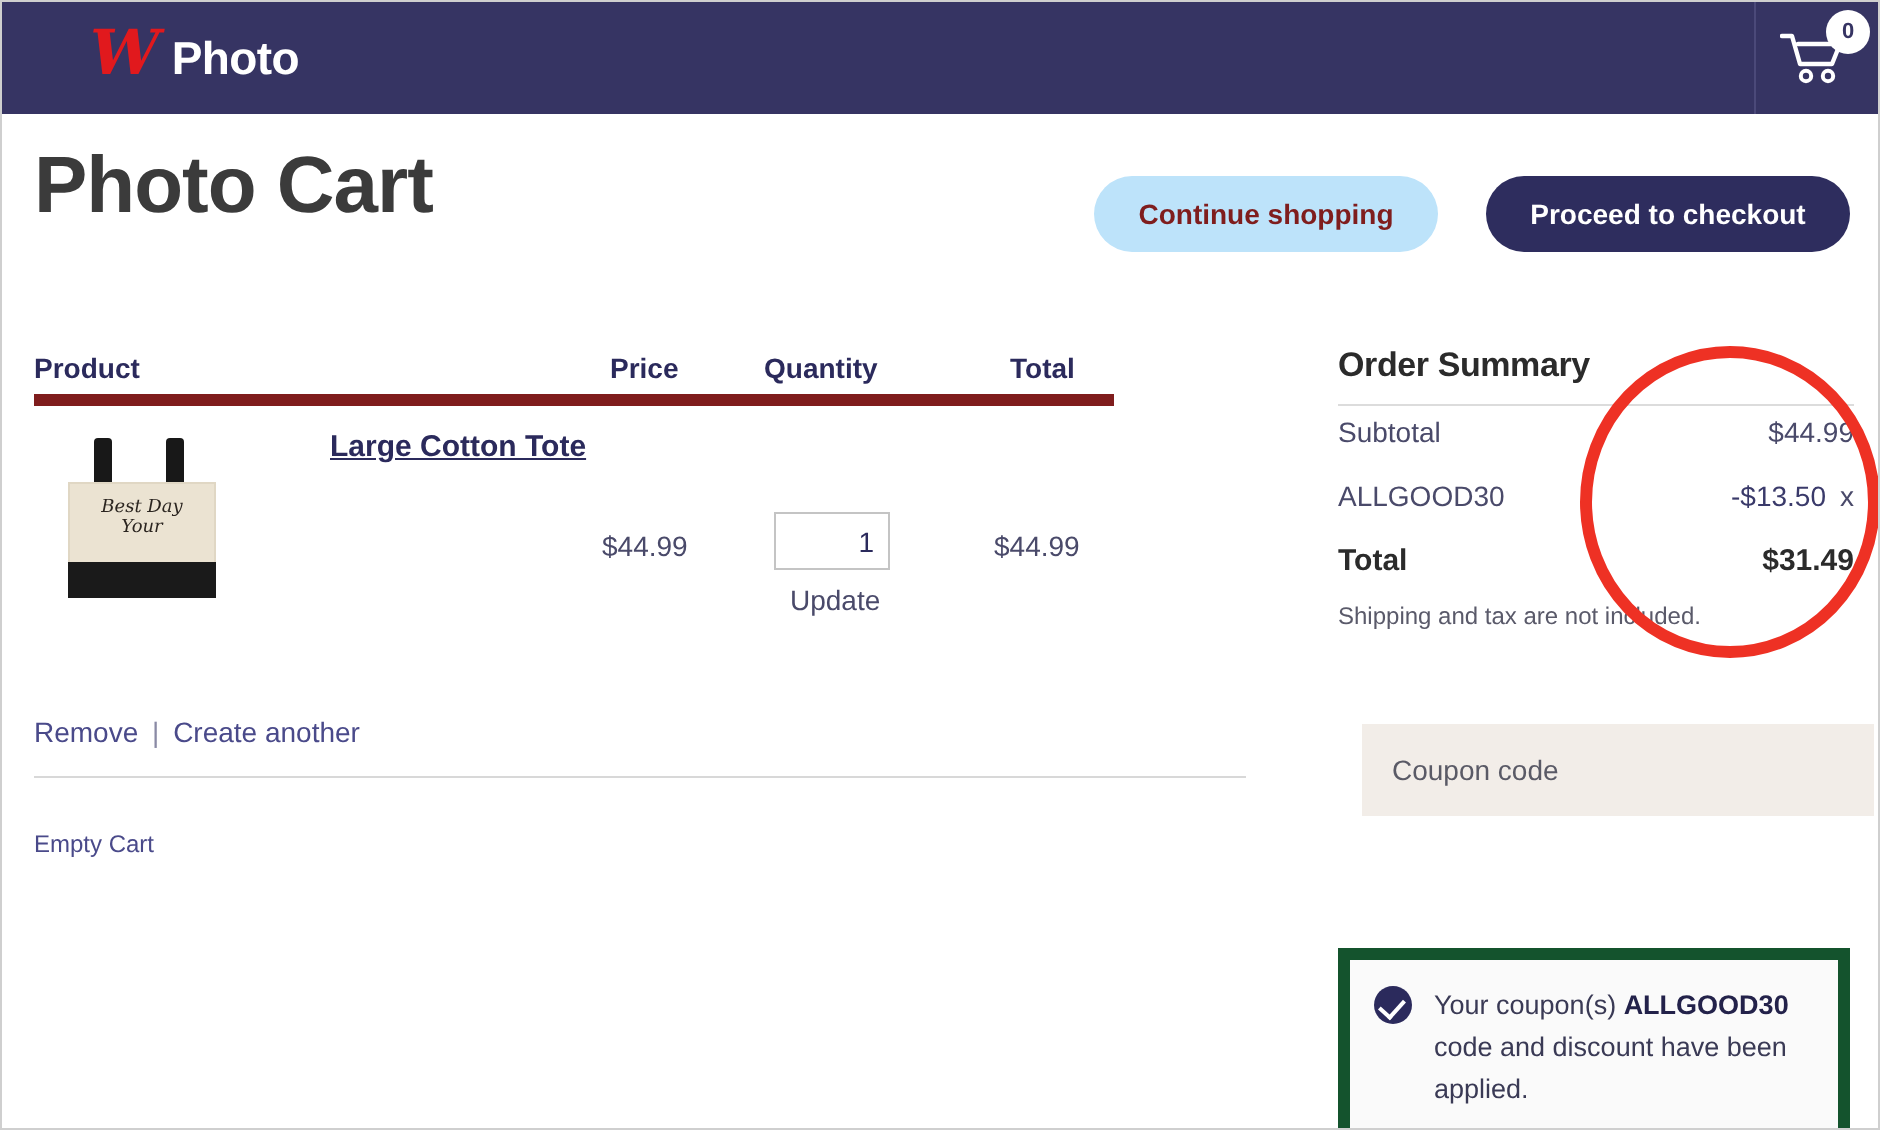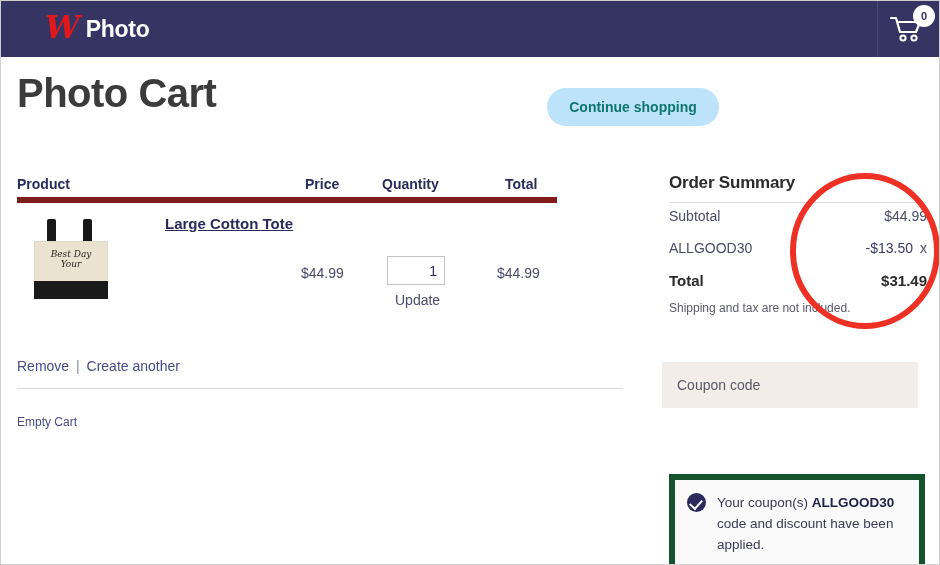--- a/index.html
+++ b/index.html
@@ -95,21 +95,21 @@
     font-weight: bold;
     color: #3b3b3b;
     letter-spacing: -0.5px;
   }
   .btn-continue {
     position: absolute;
     left: 546px; top: 31px;
     width: 172px; height: 38px;
     border-radius: 19px;
     background: #bde3fa;
-    color: #0f766e;
+    color: #7f1d1d;
     border: none;
     font-family: "Liberation Sans", sans-serif;
     font-size: 14px;
     font-weight: bold;
     cursor: pointer;
   }
   .btn-checkout {
     position: absolute;
     left: 742px; top: 31px;
     width: 182px; height: 38px;
@@ -304,21 +304,21 @@
   }
   .summary-note {
     margin-top: 2px;
     font-size: 12px;
     color: #5a5a6a;
   }
 
   
   .coupon-form {
     position: absolute;
-    left: 661px; top: 361px;
+    left: 680px; top: 361px;
     width: 256px;
   }
   .coupon-input {
     width: 256px;
     height: 46px;
     background: #f2ede8;
     border: none;
     padding-left: 15px;
     font-family: "Liberation Sans", sans-serif;
     font-size: 14px;
@@ -396,20 +396,21 @@
         <circle cx="13" cy="23" r="2.6" fill="none" stroke="#ffffff" stroke-width="2"></circle>
         <circle cx="24" cy="23" r="2.6" fill="none" stroke="#ffffff" stroke-width="2"></circle>
       </svg>
       <div class="cart-badge">0</div>
     </div>
   </div>
 
   <div class="title-row">
     <div class="page-title">Photo Cart</div>
     <button class="btn-continue">Continue shopping</button>
+    <button class="btn-checkout">Proceed to checkout</button>
   </div>
 
   <div class="cart-table">
 
     <div class="th-row">
       <div class="th th-product">Product</div>
       <div class="th th-price">Price</div>
       <div class="th th-qty">Quantity</div>
       <div class="th th-total">Total</div>
     </div>

